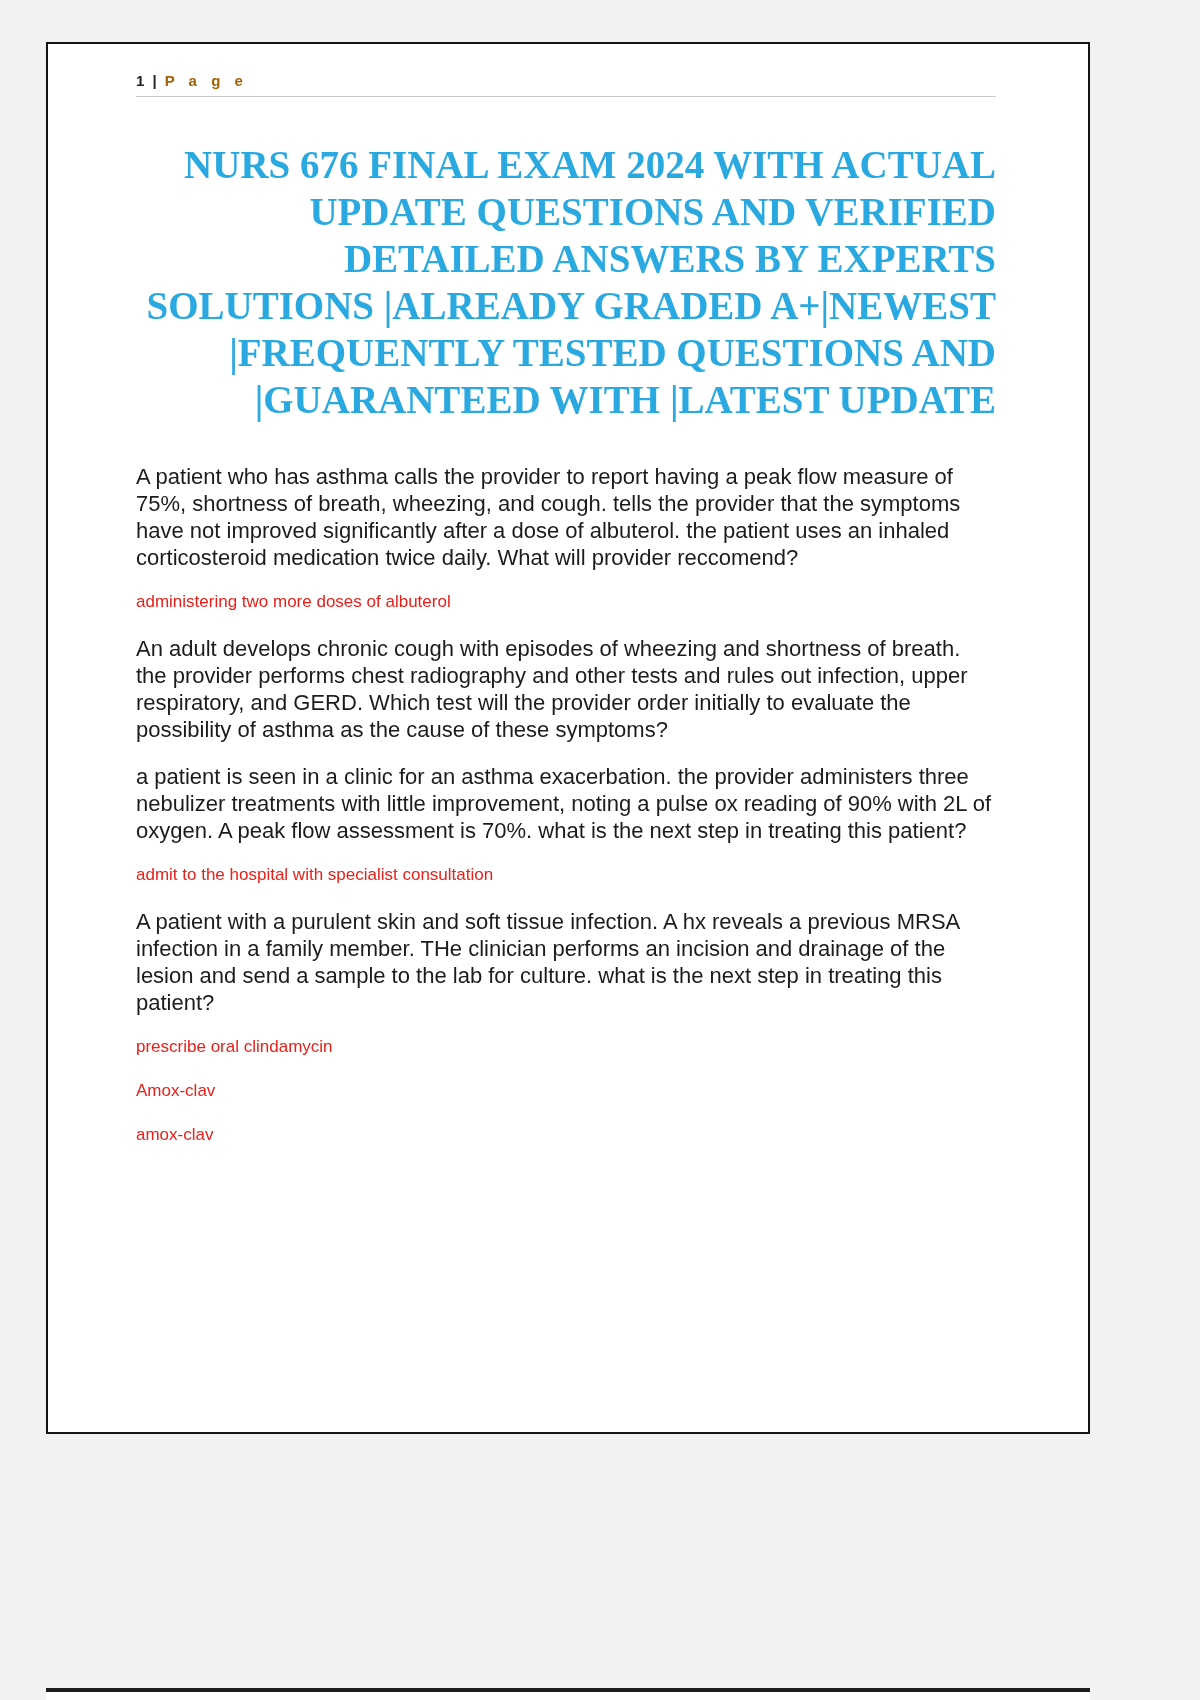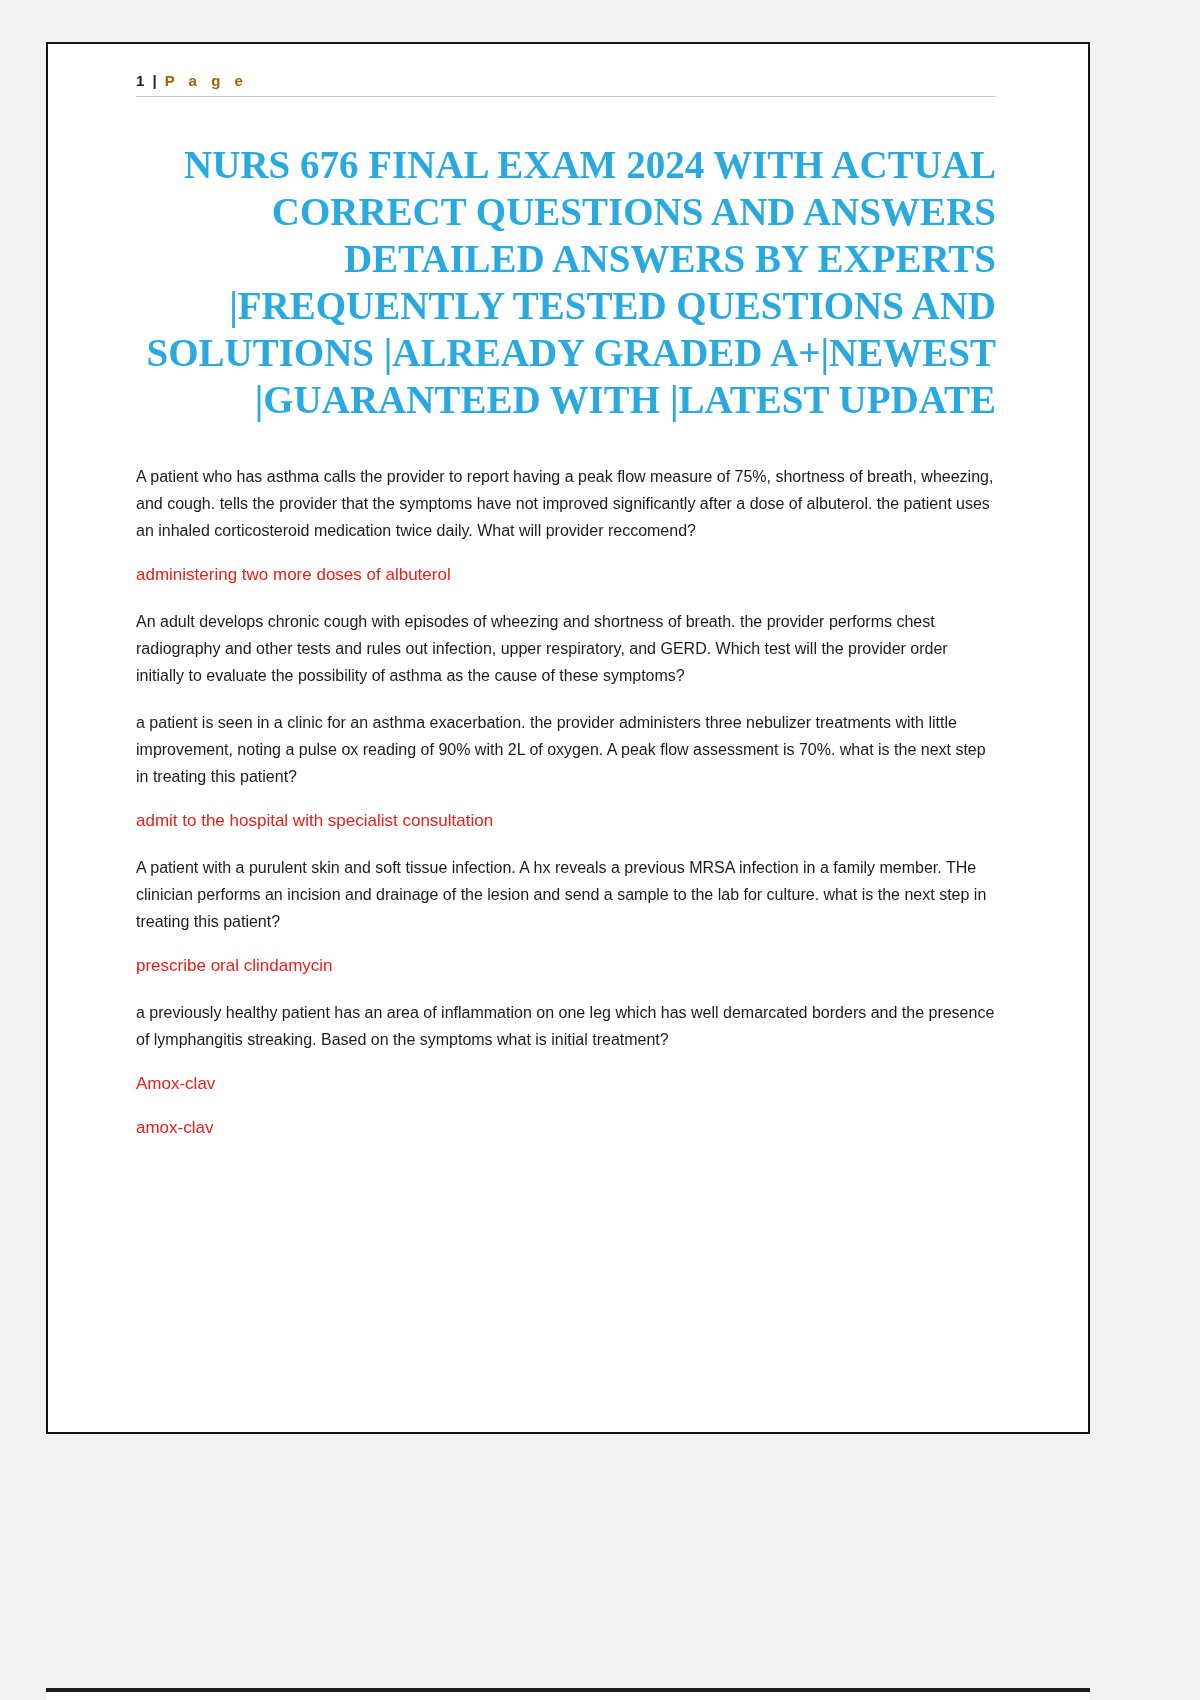--- a/index.html
+++ b/index.html
@@ -52,21 +52,21 @@
     font-family:"Liberation Serif", serif;
     font-weight:bold;
     font-size:39px;
     line-height:47px;
     color:#2aa9e0;
   }
   .qa-section{
     margin-top:40px;
   }
   .question{
-    font-size:16px;
+    font-size:22px;
     line-height:27px;
     color:#1c1c1c;
     margin:0 0 20px 0;
   }
   .answer{
     font-size:17px;
     line-height:22px;
     color:#e8201a;
     margin:0 0 22px 0;
   }
@@ -89,41 +89,40 @@
   <div class="page">
 
     <div class="header-row">
       <span class="page-num">1 |</span>
       <span class="page-word">P a g e</span>
     </div>
     <hr class="header-rule">
 
     <div class="doc-title">
       <div>NURS 676 FINAL EXAM 2024 WITH ACTUAL</div>
-      <div>CORRECT QUESTIONS AND ANSWERS</div>
+      <div>UPDATE QUESTIONS AND VERIFIED</div>
       <div>DETAILED ANSWERS BY EXPERTS</div>
+      <div>SOLUTIONS |ALREADY GRADED A+|NEWEST</div>
       <div>|FREQUENTLY TESTED QUESTIONS AND</div>
-      <div>SOLUTIONS |ALREADY GRADED A+|NEWEST</div>
       <div>|GUARANTEED WITH |LATEST UPDATE</div>
     </div>
 
     <div class="qa-section">
 
       <p class="question">A patient who has asthma calls the provider to report having a peak flow measure of 75%, shortness of breath, wheezing, and cough. tells the provider that the symptoms have not improved significantly after a dose of albuterol. the patient uses an inhaled corticosteroid medication twice daily. What will provider reccomend?</p>
       <p class="answer">administering two more doses of albuterol</p>
 
       <p class="question">An adult develops chronic cough with episodes of wheezing and shortness of breath. the provider performs chest radiography and other tests and rules out infection, upper respiratory, and GERD. Which test will the provider order initially to evaluate the possibility of asthma as the cause of these symptoms?</p>
 
       <p class="question">a patient is seen in a clinic for an asthma exacerbation. the provider administers three nebulizer treatments with little improvement, noting a pulse ox reading of 90% with 2L of oxygen. A peak flow assessment is 70%. what is the next step in treating this patient?</p>
       <p class="answer">admit to the hospital with specialist consultation</p>
 
       <p class="question">A patient with a purulent skin and soft tissue infection. A hx reveals a previous MRSA infection in a family member. THe clinician performs an incision and drainage of the lesion and send a sample to the lab for culture. what is the next step in treating this patient?</p>
       <p class="answer">prescribe oral clindamycin</p>
 
-      <p class="question">a previously healthy patient has an area of inflammation on one leg which has well demarcated borders and the presence of lymphangitis streaking. Based on the symptoms what is initial treatment?</p>
       <p class="answer">Amox-clav</p>
 
       <p class="answer">amox-clav</p>
 
     </div>
 
   </div>
 
   <div class="next-page"></div>
 

